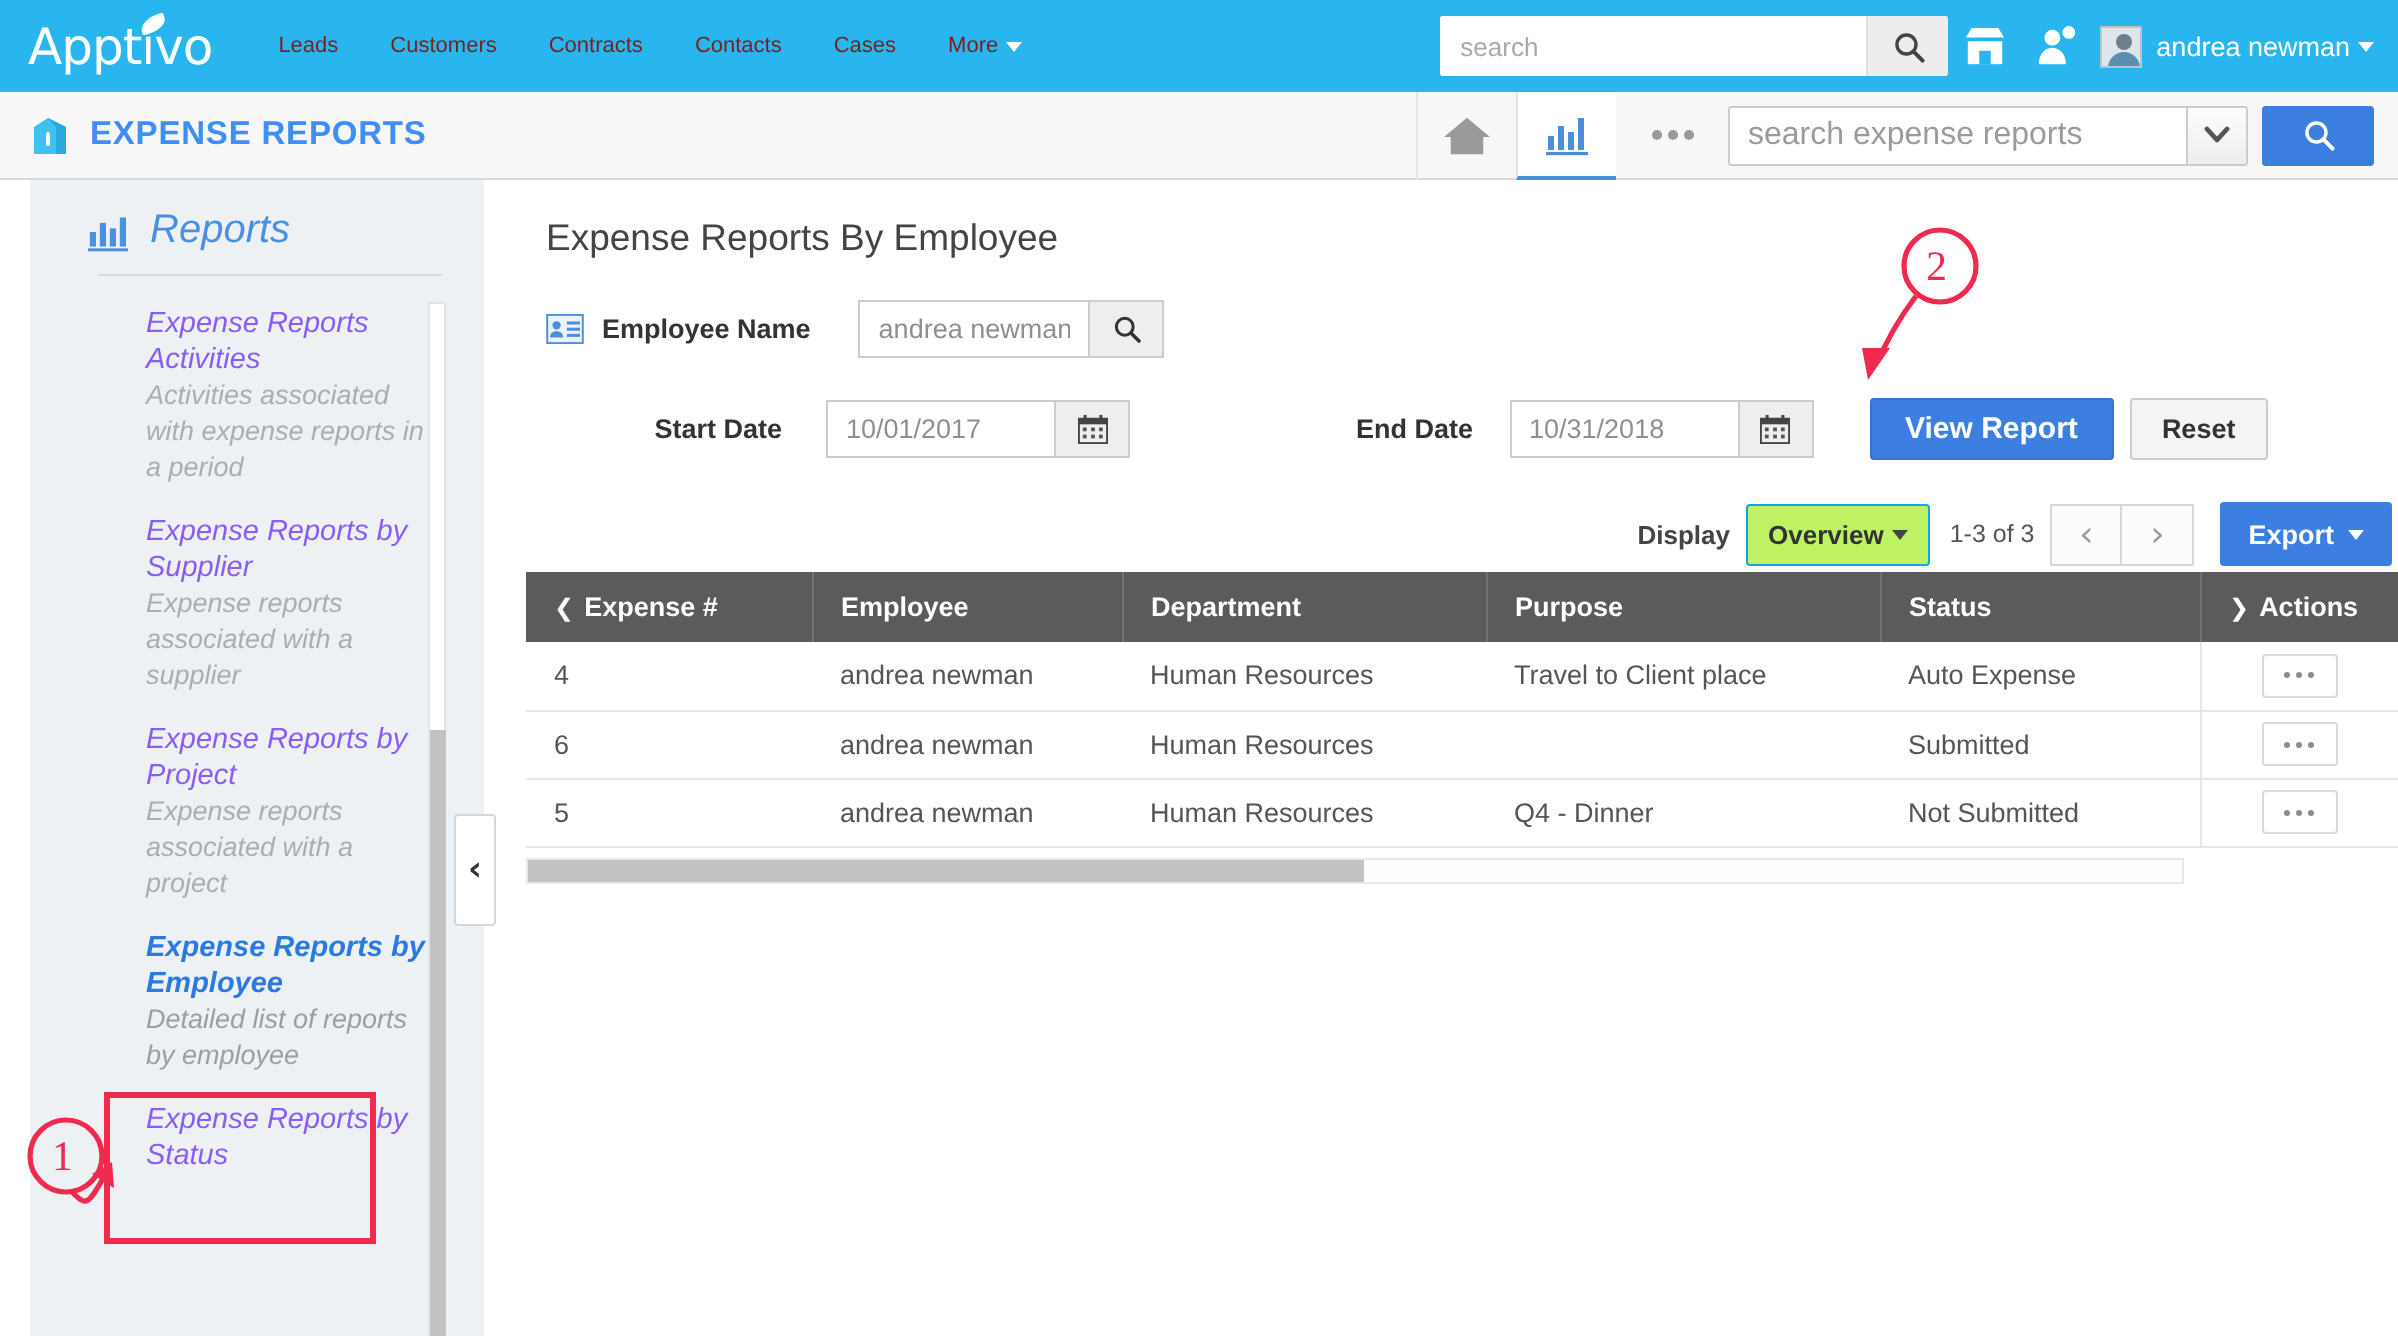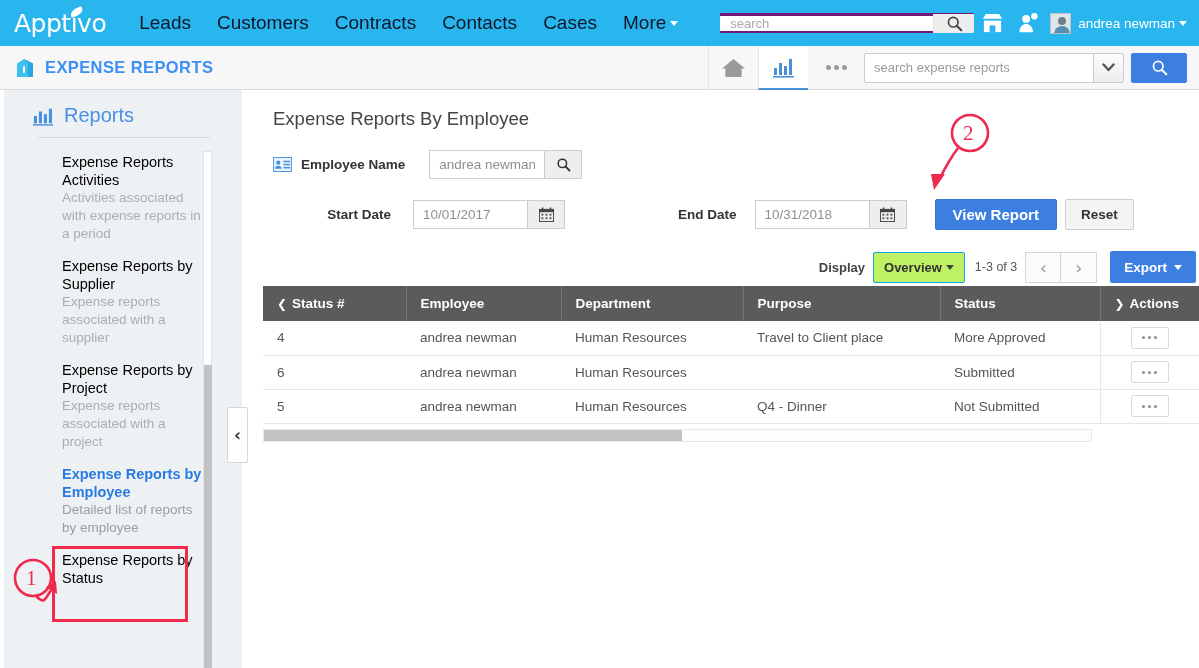--- a/index.html
+++ b/index.html
@@ -24,33 +24,33 @@
     color: #ffffff; font-size: 25px; letter-spacing: -0.5px;
     font-family: "DejaVu Sans", sans-serif;
     position: relative; line-height: 1;
   }
   #logo .leaf {
     position: absolute; width: 13px; height: 8px;
     background: #ffffff; border-radius: 80% 10% 70% 10%;
     left: 56px; top: -3px; transform: rotate(-18deg);
   }
   .topnav-link {
-    color: #0f172a; font-size: 19px; padding: 0 13px;
+    color: #7f1d1d; font-size: 11px; padding: 0 13px;
     text-decoration: none; line-height: 46px; white-space: nowrap;
   }
   .caret-d {
     display: inline-block; width: 0; height: 0; margin-left: 4px;
     border-left: 4px solid transparent; border-right: 4px solid transparent;
     border-top: 5px solid #ffffff; vertical-align: middle;
   }
   #topnav-right {
     margin-left: auto; display: flex; align-items: center; margin-right: 12px;
   }
   #global-search-wrap {
-    display: flex; height: 20px; background: #701a75; border-radius: 1px; overflow: hidden; align-items: center;
+    display: flex; height: 30px; background: #14532d; border-radius: 1px; overflow: hidden;
   }
   #global-search {
     width: 213px; border: none; outline: none; padding: 0 10px;
     font-size: 13px; color: #555; font-family: "Liberation Sans", sans-serif;
     background: #fff;
   }
   #global-search::placeholder { color: #a9a9a9; }
   #global-search-btn {
     width: 41px; background: #ededed; border: none; border-left: 1px solid #e0e0e0;
     cursor: pointer; display: flex; align-items: center; justify-content: center;
@@ -88,47 +88,47 @@
   #appbar-ellipsis {
     width: 56px; display: flex; align-items: center; justify-content: center;
     gap: 3px; cursor: pointer;
   }
   #appbar-ellipsis i { width: 5px; height: 5px; border-radius: 50%; background: #9a9a9a; display: block; }
   #module-search-wrap { display: flex; align-items: center; height: 44px; padding-right: 12px; }
   #module-search-box {
     display: flex; height: 30px; border: 1px solid #ccc; background: #fff; border-radius: 2px; overflow: hidden;
   }
   #module-search {
-    width: 228px; border: none; outline: none; padding: 0 9px; font-size: 13px;
+    width: 228px; border: none; outline: none; padding: 0 9px; font-size: 16px;
     color: #000000; font-family: "Liberation Sans", sans-serif;
   }
   #module-search::placeholder { color: #9b9b9b; }
   #module-search-drop {
     width: 30px; background: linear-gradient(#fdfdfd,#ededed); border-left: 1px solid #ccc;
     display: flex; align-items: center; justify-content: center; cursor: pointer;
   }
   #module-search-go {
     width: 56px; height: 30px; margin-left: 7px; background: #3d7fe0; border: none;
     display: flex; align-items: center; justify-content: center; cursor: pointer; border-radius: 2px;
   }
 
   
   #sidebar {
-    position: absolute; left: 4px; top: 90px; width: 241px; height: 578px;
-    background: #eef1f4; border-right: 1px solid #dcdfe2;
+    position: absolute; left: 15px; top: 90px; width: 241px; height: 578px;
+    background: #eef1f4; border-right: 1px solid #dcdfe2; font-style: italic;
   }
   #sidebar-head { display: flex; align-items: center; padding: 14px 0 8px 28px; }
   #sidebar-head-title { color: #4a90e2; font-size: 20px; margin-left: 10px; }
   #sidebar-divider { height: 1px; background: #d7dbdf; margin: 2px 34px 0 34px; }
   #sidebar-list {
     position: absolute; left: 0; top: 61px; width: 241px; height: 517px;
     overflow: hidden;
   }
   .side-item { padding: 2px 40px 2px 58px; margin-bottom: 10px; }
-  .side-item-title { font-size: 14.5px; color: #000000; line-height: 18px; }
+  .side-item-title { font-size: 14.5px; color: #8b5cf6; line-height: 18px; }
   .side-item-desc { font-size: 13.5px; color: #a9aeb3; line-height: 18px; }
   .side-item.active .side-item-title { color: #2a7ae2; font-weight: bold; }
   .side-item.active .side-item-desc { color: #999fa4; }
   #side-scroll-track {
     position: absolute; left: 199px; top: 61px; width: 9px; height: 517px;
     background: #ffffff; border: 1px solid #e3e3e3;
   }
   #side-scroll-thumb {
     position: absolute; left: 200px; top: 275px; width: 8px; height: 393px; background: #c2c2c2;
   }
@@ -461,35 +461,35 @@
       <colgroup>
         <col style="width:143px">
           <col style="width:155px">
           <col style="width:182px">
         <col style="width:197px">
           <col style="width:160px">
           <col style="width:99px">
       </colgroup>
       <thead>
         <tr>
-          <th><span class="chev">❮</span><span>Status #</span></th>
+          <th><span class="chev">❮</span><span>Expense #</span></th>
           <th>Employee</th>
           <th>Department</th>
           <th>Purpose</th>
           <th>Status</th>
           <th><span class="chev">❯</span><span>Actions</span></th>
         </tr>
       </thead>
       <tbody>
         <tr>
           <td>4</td>
           <td>andrea newman</td>
           <td>Human Resources</td>
           <td>Travel to Client place</td>
-          <td>More Approved</td>
+          <td>Auto Expense</td>
           <td class="actions-cell">
             <span class="row-action-btn">
                 <i></i>
                 <i></i>
                 <i></i>
               </span>
           </td>
         </tr>
         <tr>
           <td>6</td>

